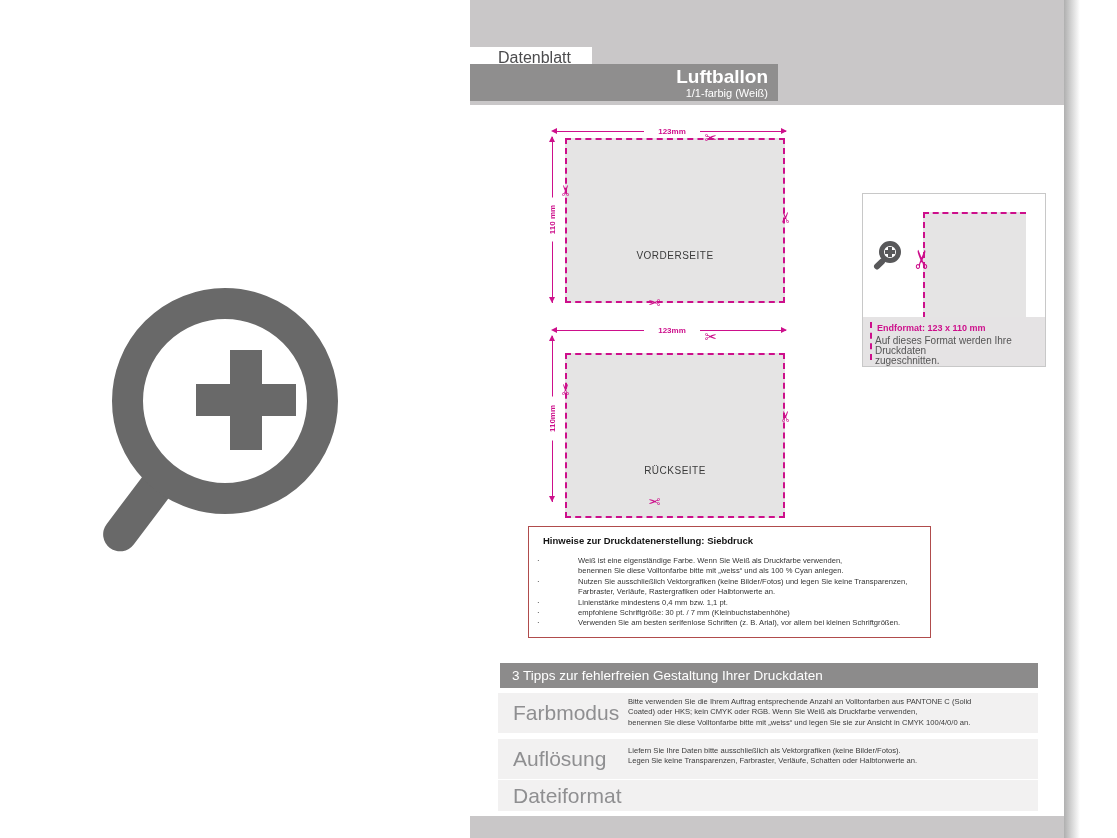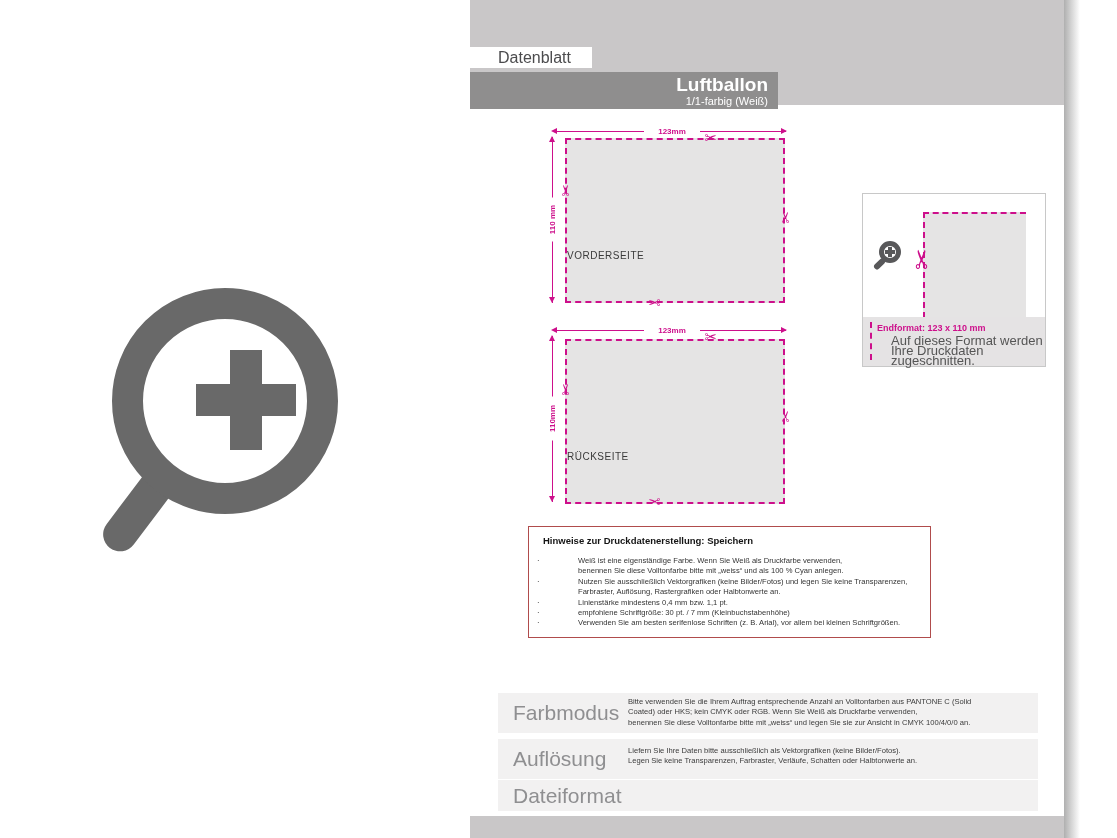--- a/index.html
+++ b/index.html
@@ -16,41 +16,41 @@
   .zi-handle { position:absolute; left:91px; top:493px; width:95px; height:34px; border-radius:17px;
                background:var(--icongray); transform:rotate(-53deg); }
 
   
   .band-top { position:absolute; left:470px; top:0; width:594px; height:105px; background:var(--bandgray); }
   .band-bottom { position:absolute; left:470px; top:816px; width:594px; height:22px; background:var(--bandgray); }
   .page-shadow { position:absolute; left:1064px; top:0; width:16px; height:838px;
                  background:linear-gradient(to right, rgba(110,110,110,.55), rgba(255,255,255,0)); }
   .tab { position:absolute; left:470px; top:47px; width:122px; height:21px; background:#fff;
          color:#4b4b4d; font-size:16px; line-height:21px; padding-left:28px; }
-  .title-bar { position:absolute; left:470px; top:72px; width:308px; height:37px; background:var(--bargray);
+  .title-bar { position:absolute; left:470px; top:64px; width:308px; height:37px; background:var(--bargray);
                color:#fff; text-align:right; padding:3px 10px 16px 0; }
   .tb-title { font-size:19px; font-weight:bold; line-height:20px; }
   .tb-sub { font-size:11px; line-height:12px; }
 
   
   .dim-hline { position:absolute; height:0; border-top:1px solid var(--mag); }
   .dim-vline { position:absolute; width:0; border-left:1px solid var(--mag); }
   .dim-label { position:absolute; background:#fff; color:var(--mag); font-size:8px; font-weight:bold;
                text-align:center; line-height:11px; height:11px; }
   .rot { transform:rotate(-90deg); }
   .arr { position:absolute; width:0; height:0; }
   .arr-l { border-top:3px solid transparent; border-bottom:3px solid transparent; border-right:6px solid var(--mag); }
   .arr-r { border-top:3px solid transparent; border-bottom:3px solid transparent; border-left:6px solid var(--mag); }
   .arr-u { border-left:3px solid transparent; border-right:3px solid transparent; border-bottom:6px solid var(--mag); }
   .arr-d { border-left:3px solid transparent; border-right:3px solid transparent; border-top:6px solid var(--mag); }
 
   
   .cutrect { position:absolute; left:565px; width:220px; height:165px; background:#e5e4e4;
              border:2px dashed var(--mag); }
-  .rect-label { position:absolute; left:0; right:0; top:110px; font-size:10px;
+  .rect-label { position:absolute; left:0; right:0; top:110px; text-align:center; font-size:10px;
                 letter-spacing:.5px; color:#3a3a3a; }
   .sc { position:absolute; color:var(--mag); font-size:15px; font-family:"DejaVu Sans", sans-serif;
         width:20px; height:20px; line-height:20px; text-align:center; }
   .sc-flip { transform:scaleX(-1); }
   .sc-down { transform:rotate(-90deg); }
 
   
   .endbox { position:absolute; left:862px; top:193px; width:184px; height:174px; background:#fff;
             border:1px solid #c8c8c8; }
   .eb-square { position:absolute; left:60px; top:18px; width:103px; height:106px; background:#e5e4e4;
@@ -59,21 +59,21 @@
            color:var(--mag); font-size:26px; font-family:"DejaVu Sans", sans-serif; transform:rotate(-90deg); }
   .mini-mag { position:absolute; left:10px; top:47px; width:30px; height:30px; }
   .mm-circle { position:absolute; left:6px; top:0; width:22px; height:22px; border:5px solid #58585a; border-radius:50%; }
   .mm-ph { position:absolute; left:12px; top:9px; width:10px; height:4px; background:#58585a; }
   .mm-pv { position:absolute; left:15px; top:6px; width:4px; height:10px; background:#58585a; }
   .mm-handle { position:absolute; left:0; top:20px; width:13px; height:6px; border-radius:3px;
                background:#58585a; transform:rotate(-45deg); }
   .eb-info { position:absolute; left:0; bottom:0; width:100%; height:49px; background:#e5e3e4; }
   .eb-dash { position:absolute; left:7px; top:5px; height:38px; width:0; border-left:2px dashed var(--mag); }
   .eb-title { position:absolute; left:14px; top:6px; font-size:9px; font-weight:bold; color:var(--mag); }
-  .eb-body { position:absolute; left:28px; top:19px; font-size:13px; line-height:10px; color:#555;
+  .eb-body { position:absolute; left:12px; top:19px; font-size:10px; line-height:10px; color:#555;
              white-space:pre-line; }
 
   
   .hinweise { position:absolute; left:528px; top:526px; width:403px; height:112px; background:#fff;
               border:1px solid #b04c4c; }
   .hw-title { position:absolute; left:14px; top:8px; font-size:9.5px; font-weight:bold; color:#141414; }
   .hw-list { position:absolute; left:8px; top:29px; right:5px; }
   .hw-item { display:flex; font-size:7.6px; line-height:10.4px; color:#333; }
   .hw-marker { width:7px; flex:none; }
   .hw-text { white-space:pre-line;margin-left:34px; }
@@ -130,21 +130,21 @@
   <span class="sc sc-down" style="left:776px; top:207px;">✂</span>
 
   <div class="dim-hline" style="left:553px; top:330px; width:233px;"></div>
   <div class="arr arr-l" style="left:551px; top:327px;"></div>
   <div class="arr arr-r" style="left:781px; top:327px;"></div>
   <div class="dim-label" style="left:644px; top:325px; width:56px;">123mm</div>
   <div class="dim-vline" style="left:552px; top:336px; height:166px;"></div>
   <div class="arr arr-u" style="left:549px; top:335px;"></div>
   <div class="arr arr-d" style="left:549px; top:496px;"></div>
   <div class="dim-label rot" style="left:530px; top:413px; width:44px;">110mm</div>
-  <div class="cutrect" style="top:339px;">
+  <div class="cutrect" style="top:353px;">
     <div class="rect-label">RÜCKSEITE</div>
   </div>
   <span class="sc" style="left:701px; top:327px;">✂</span>
   <span class="sc sc-flip" style="left:644px; top:492px;">✂</span>
   <span class="sc sc-down" style="left:556px; top:379px;">✂</span>
   <span class="sc sc-down" style="left:776px; top:406px;">✂</span>
 
   <div class="endbox">
     <div class="eb-square"></div>
     <div class="mini-mag">
@@ -156,47 +156,48 @@
     <span class="eb-sc">✂</span>
     <div class="eb-info">
       <div class="eb-dash"></div>
       <div class="eb-title">Endformat: 123 x 110 mm</div>
       <div class="eb-body">Auf dieses Format werden Ihre Druckdaten
 zugeschnitten.</div>
     </div>
   </div>
 
   <div class="hinweise">
-    <div class="hw-title">Hinweise zur Druckdatenerstellung: Speichern</div>
+    <div class="hw-title">Hinweise zur Druckdatenerstellung: Siebdruck</div>
     <div class="hw-list">
       <div class="hw-item">
         <span class="hw-marker">·</span>
         <span class="hw-text">Weiß ist eine eigenständige Farbe. Wenn Sie Weiß als Druckfarbe verwenden,
 benennen Sie diese Volltonfarbe bitte mit „weiss“ und als 100 % Cyan anlegen.</span>
       </div>
       <div class="hw-item">
         <span class="hw-marker">·</span>
         <span class="hw-text">Nutzen Sie ausschließlich Vektorgrafiken (keine Bilder/Fotos) und legen Sie keine Transparenzen,
-Farbraster, Auflösung, Rastergrafiken oder Halbtonwerte an.</span>
+Farbraster, Verläufe, Rastergrafiken oder Halbtonwerte an.</span>
       </div>
       <div class="hw-item">
         <span class="hw-marker">·</span>
         <span class="hw-text">Linienstärke mindestens 0,4 mm bzw. 1,1 pt.</span>
       </div>
       <div class="hw-item">
         <span class="hw-marker">·</span>
         <span class="hw-text">empfohlene Schriftgröße: 30 pt. / 7 mm (Kleinbuchstabenhöhe)</span>
       </div>
       <div class="hw-item">
         <span class="hw-marker">·</span>
         <span class="hw-text">Verwenden Sie am besten serifenlose Schriften (z. B. Arial), vor allem bei kleinen Schriftgrößen.</span>
       </div>
     </div>
   </div>
 
+  <div class="tp-bar">3 Tipps zur fehlerfreien Gestaltung Ihrer Druckdaten</div>
   <div class="tp-row tp-row1">
     <div class="tp-label">Farbmodus</div>
     <div class="tp-text">Bitte verwenden Sie die Ihrem Auftrag entsprechende Anzahl an Volltonfarben aus PANTONE C (Solid
 Coated) oder HKS; kein CMYK oder RGB. Wenn Sie Weiß als Druckfarbe verwenden,
 benennen Sie diese Volltonfarbe bitte mit „weiss“ und legen Sie sie zur Ansicht in CMYK 100/4/0/0 an.</div>
   </div>
   <div class="tp-row tp-row2">
     <div class="tp-label">Auflösung</div>
     <div class="tp-text">Liefern Sie Ihre Daten bitte ausschließlich als Vektorgrafiken (keine Bilder/Fotos).
 Legen Sie keine Transparenzen, Farbraster, Verläufe, Schatten oder Halbtonwerte an.</div>

